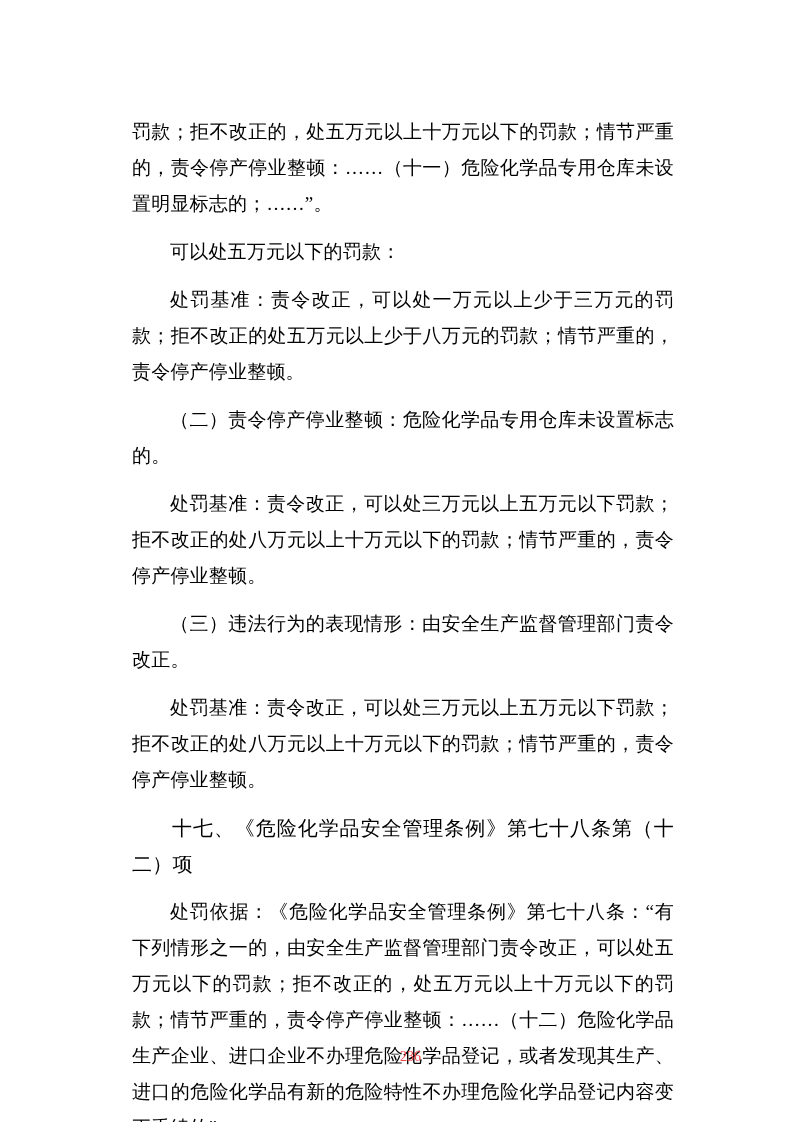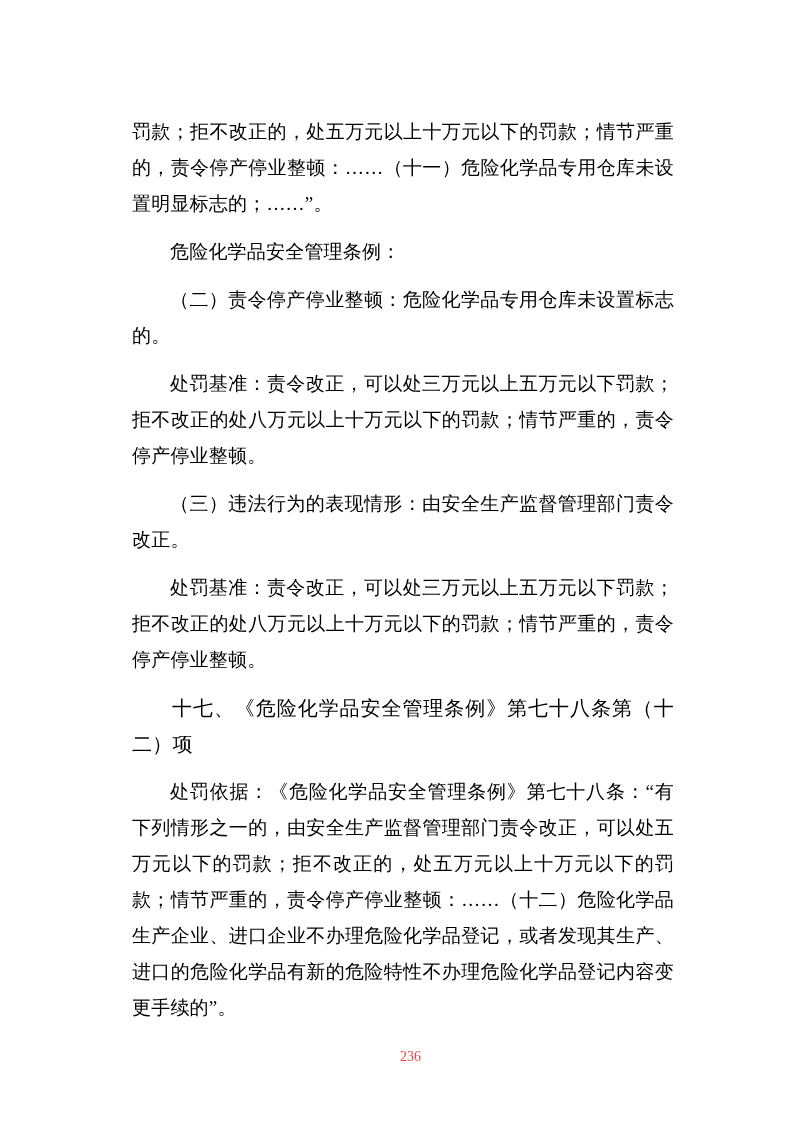--- a/index.html
+++ b/index.html
@@ -51,21 +51,22 @@
     line-height: 18px;
     color: #ef4444;
   }
 </style>
 </head>
 <body>
 
 <div class="page">
   <div class="content">
     <p class="no-indent">罚款；拒不改正的，处五万元以上十万元以下的罚款；情节严重的，责令停产停业整顿：……（十一）危险化学品专用仓库未设置明显标志的；……”。</p>
-    <p>危险化学品安全管理条例：</p>
+    <p>可以处五万元以下的罚款：</p>
+    <p>处罚基准：责令改正，可以处一万元以上少于三万元的罚款；拒不改正的处五万元以上少于八万元的罚款；情节严重的，责令停产停业整顿。</p>
     <p>（二）责令停产停业整顿：危险化学品专用仓库未设置标志的。</p>
     <p>处罚基准：责令改正，可以处三万元以上五万元以下罚款；拒不改正的处八万元以上十万元以下的罚款；情节严重的，责令停产停业整顿。</p>
     <p>（三）违法行为的表现情形：由安全生产监督管理部门责令改正。</p>
     <p>处罚基准：责令改正，可以处三万元以上五万元以下罚款；拒不改正的处八万元以上十万元以下的罚款；情节严重的，责令停产停业整顿。</p>
     <h2 class="section-heading">十七、《危险化学品安全管理条例》第七十八条第（十二）项</h2>
     <p>处罚依据：《危险化学品安全管理条例》第七十八条：“有下列情形之一的，由安全生产监督管理部门责令改正，可以处五万元以下的罚款；拒不改正的，处五万元以上十万元以下的罚款；情节严重的，责令停产停业整顿：……（十二）危险化学品生产企业、进口企业不办理危险化学品登记，或者发现其生产、进口的危险化学品有新的危险特性不办理危险化学品登记内容变更手续的”。</p>
   </div>
   <div class="page-number">236</div>
 </div>
 

